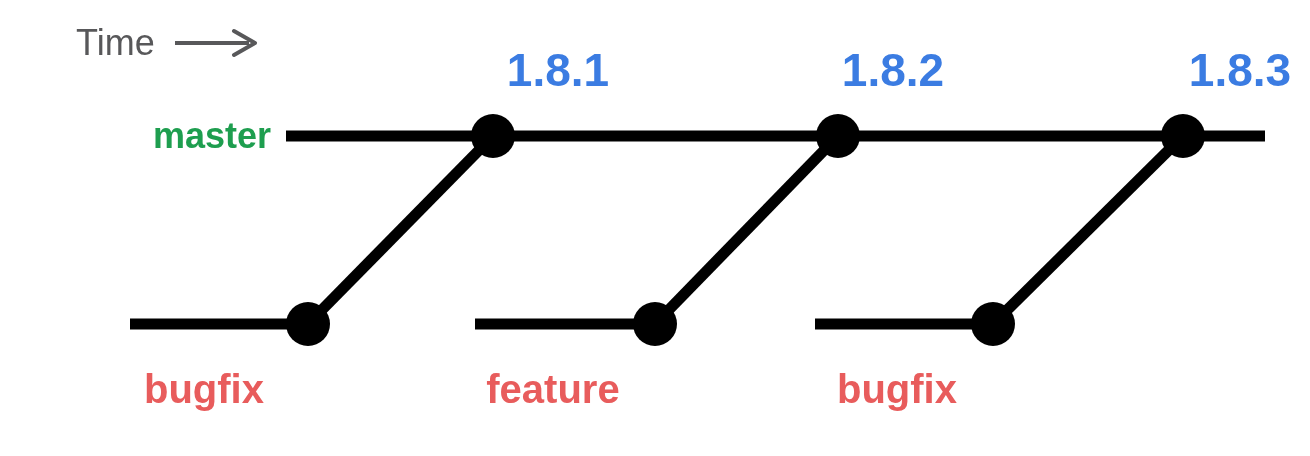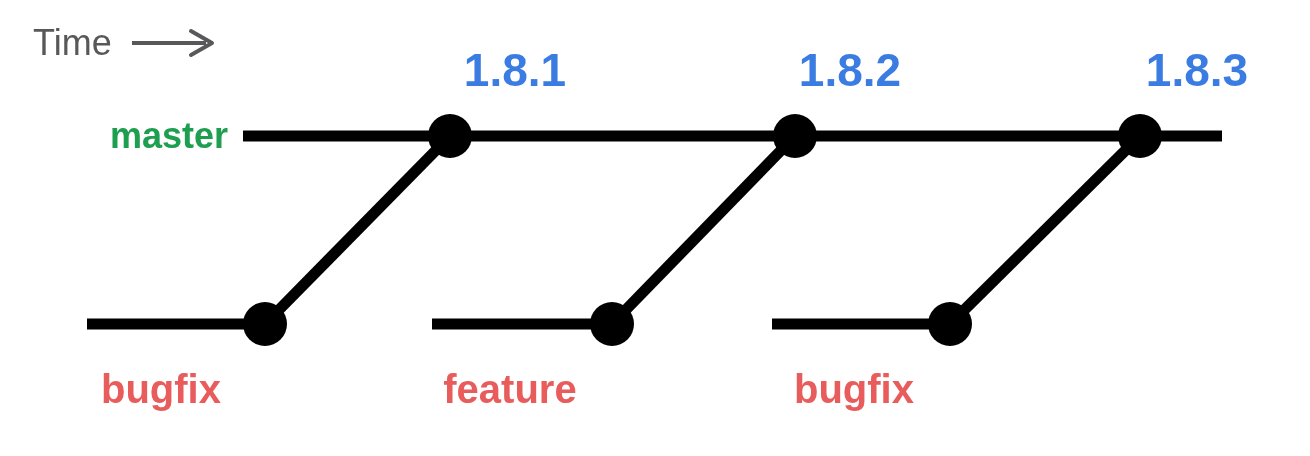--- a/index.html
+++ b/index.html
@@ -9,20 +9,21 @@
     width: 1310px;
     height: 456px;
     overflow: hidden;
     font-family: "Liberation Sans", sans-serif;
   }
   .stage {
     position: relative;
     width: 1070px;
     height: 456px;
     background: #ffffff;
+    padding-left: 43px;
   }
   svg text {
     font-family: "Liberation Sans", sans-serif;
   }
   .label-time   { font-size: 36px; font-weight: 400; }
   .label-master { font-size: 36px; font-weight: 700; }
   .label-tag    { font-size: 46px; font-weight: 700; }
   .label-branch { font-size: 40px; font-weight: 700; }
 </style>
 </head>

